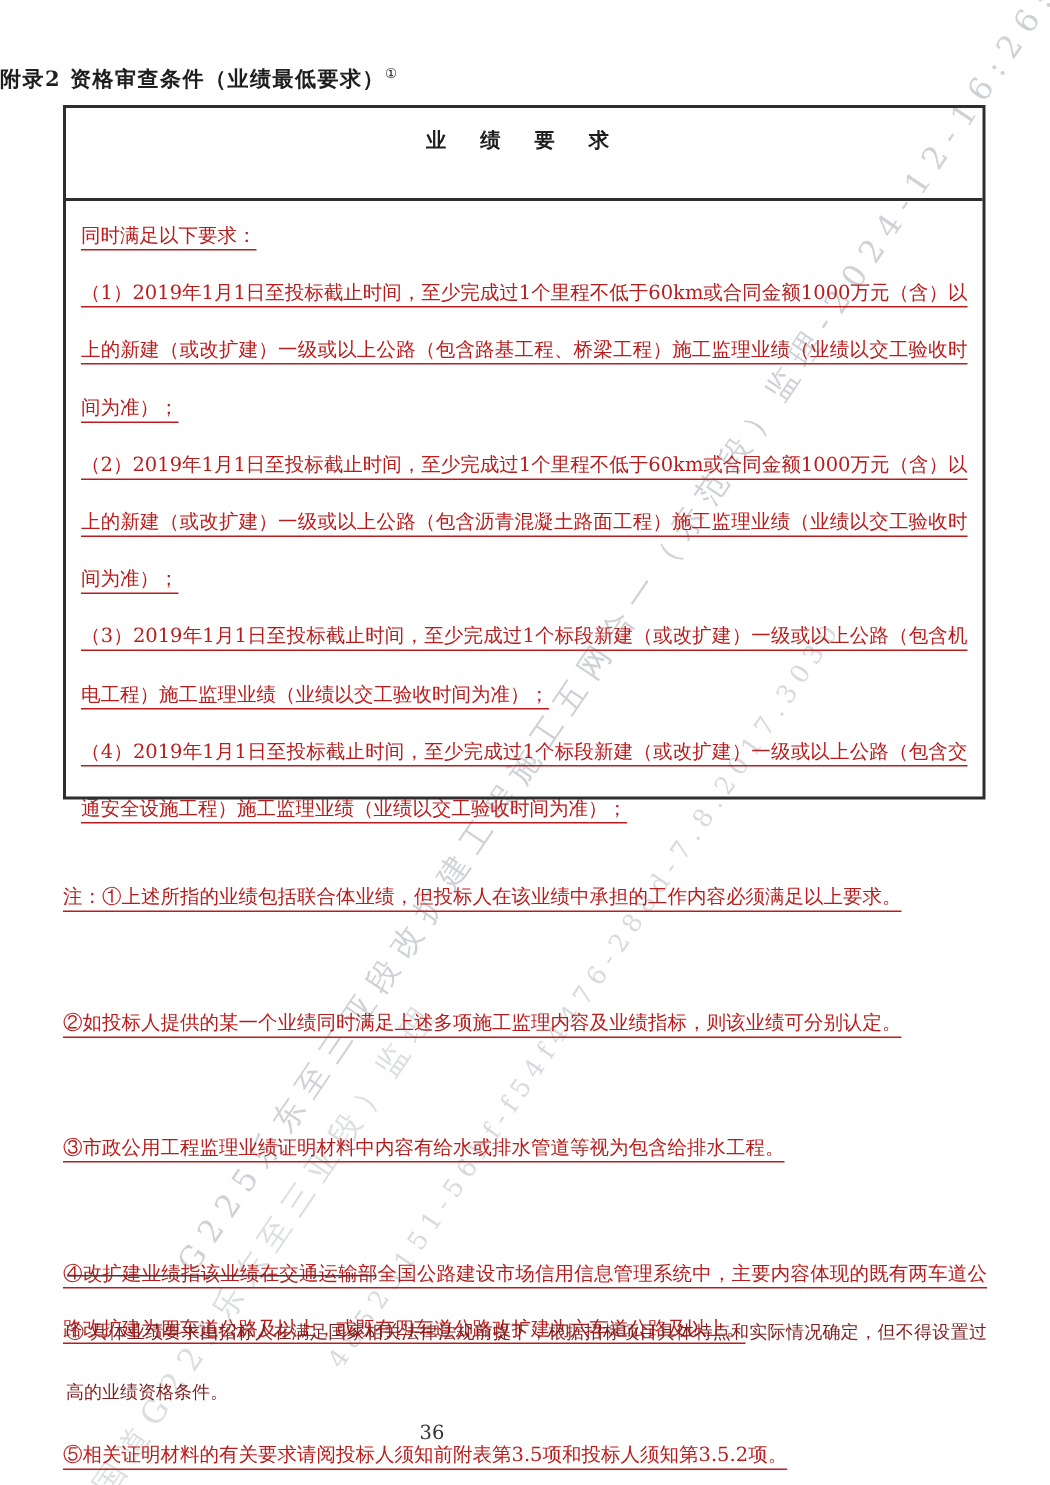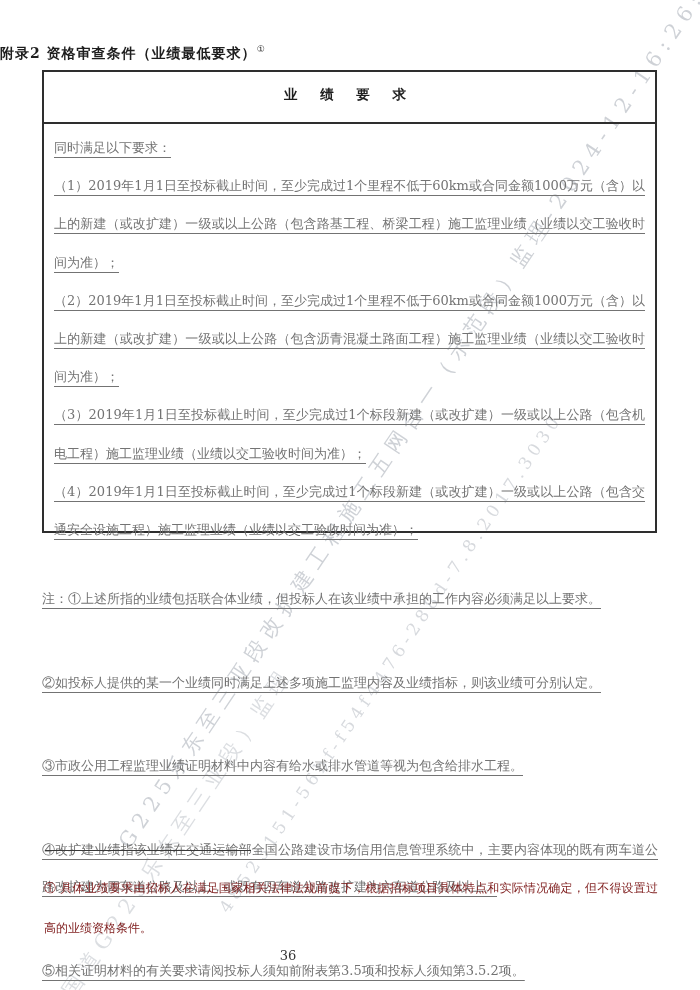--- a/index.html
+++ b/index.html
@@ -47,41 +47,41 @@
   .doc-title sup { font-size: 9px; font-weight: normal; }
 
   .req-table {
     position: absolute;
     left: 42px; top: 70px;
     width: 615px; height: 463px;
     border: 2px solid #2e2e2e;
     background: transparent;
   }
   .req-table .thead {
-    height: 52px;
+    height: 62px;
     line-height: 44px;
     text-align: center;
     font-size: 13.5px;
     font-weight: bold;
     letter-spacing: 9px;
     border-bottom: 2px solid #2e2e2e;
     color: #1e1e1e;
   }
   .req-table .tbody {
     padding: 5px 10px 0 10px;
     font-size: 13px;
   }
   .req-table .tbody p,
   .notes p {
     line-height: 38.2px;
     text-align: justify;
     text-decoration: underline;
     text-underline-offset: 5px;
     text-decoration-thickness: 1.4px;
-    color: #737373;
+    color: #b91c1c;
   }
 
   .notes {
     position: absolute;
     left: 42px; top: 534px;
     width: 616px;
     font-size: 13px;
   }
   .notes p { line-height: 37.6px; margin-top: 46px; }
 

